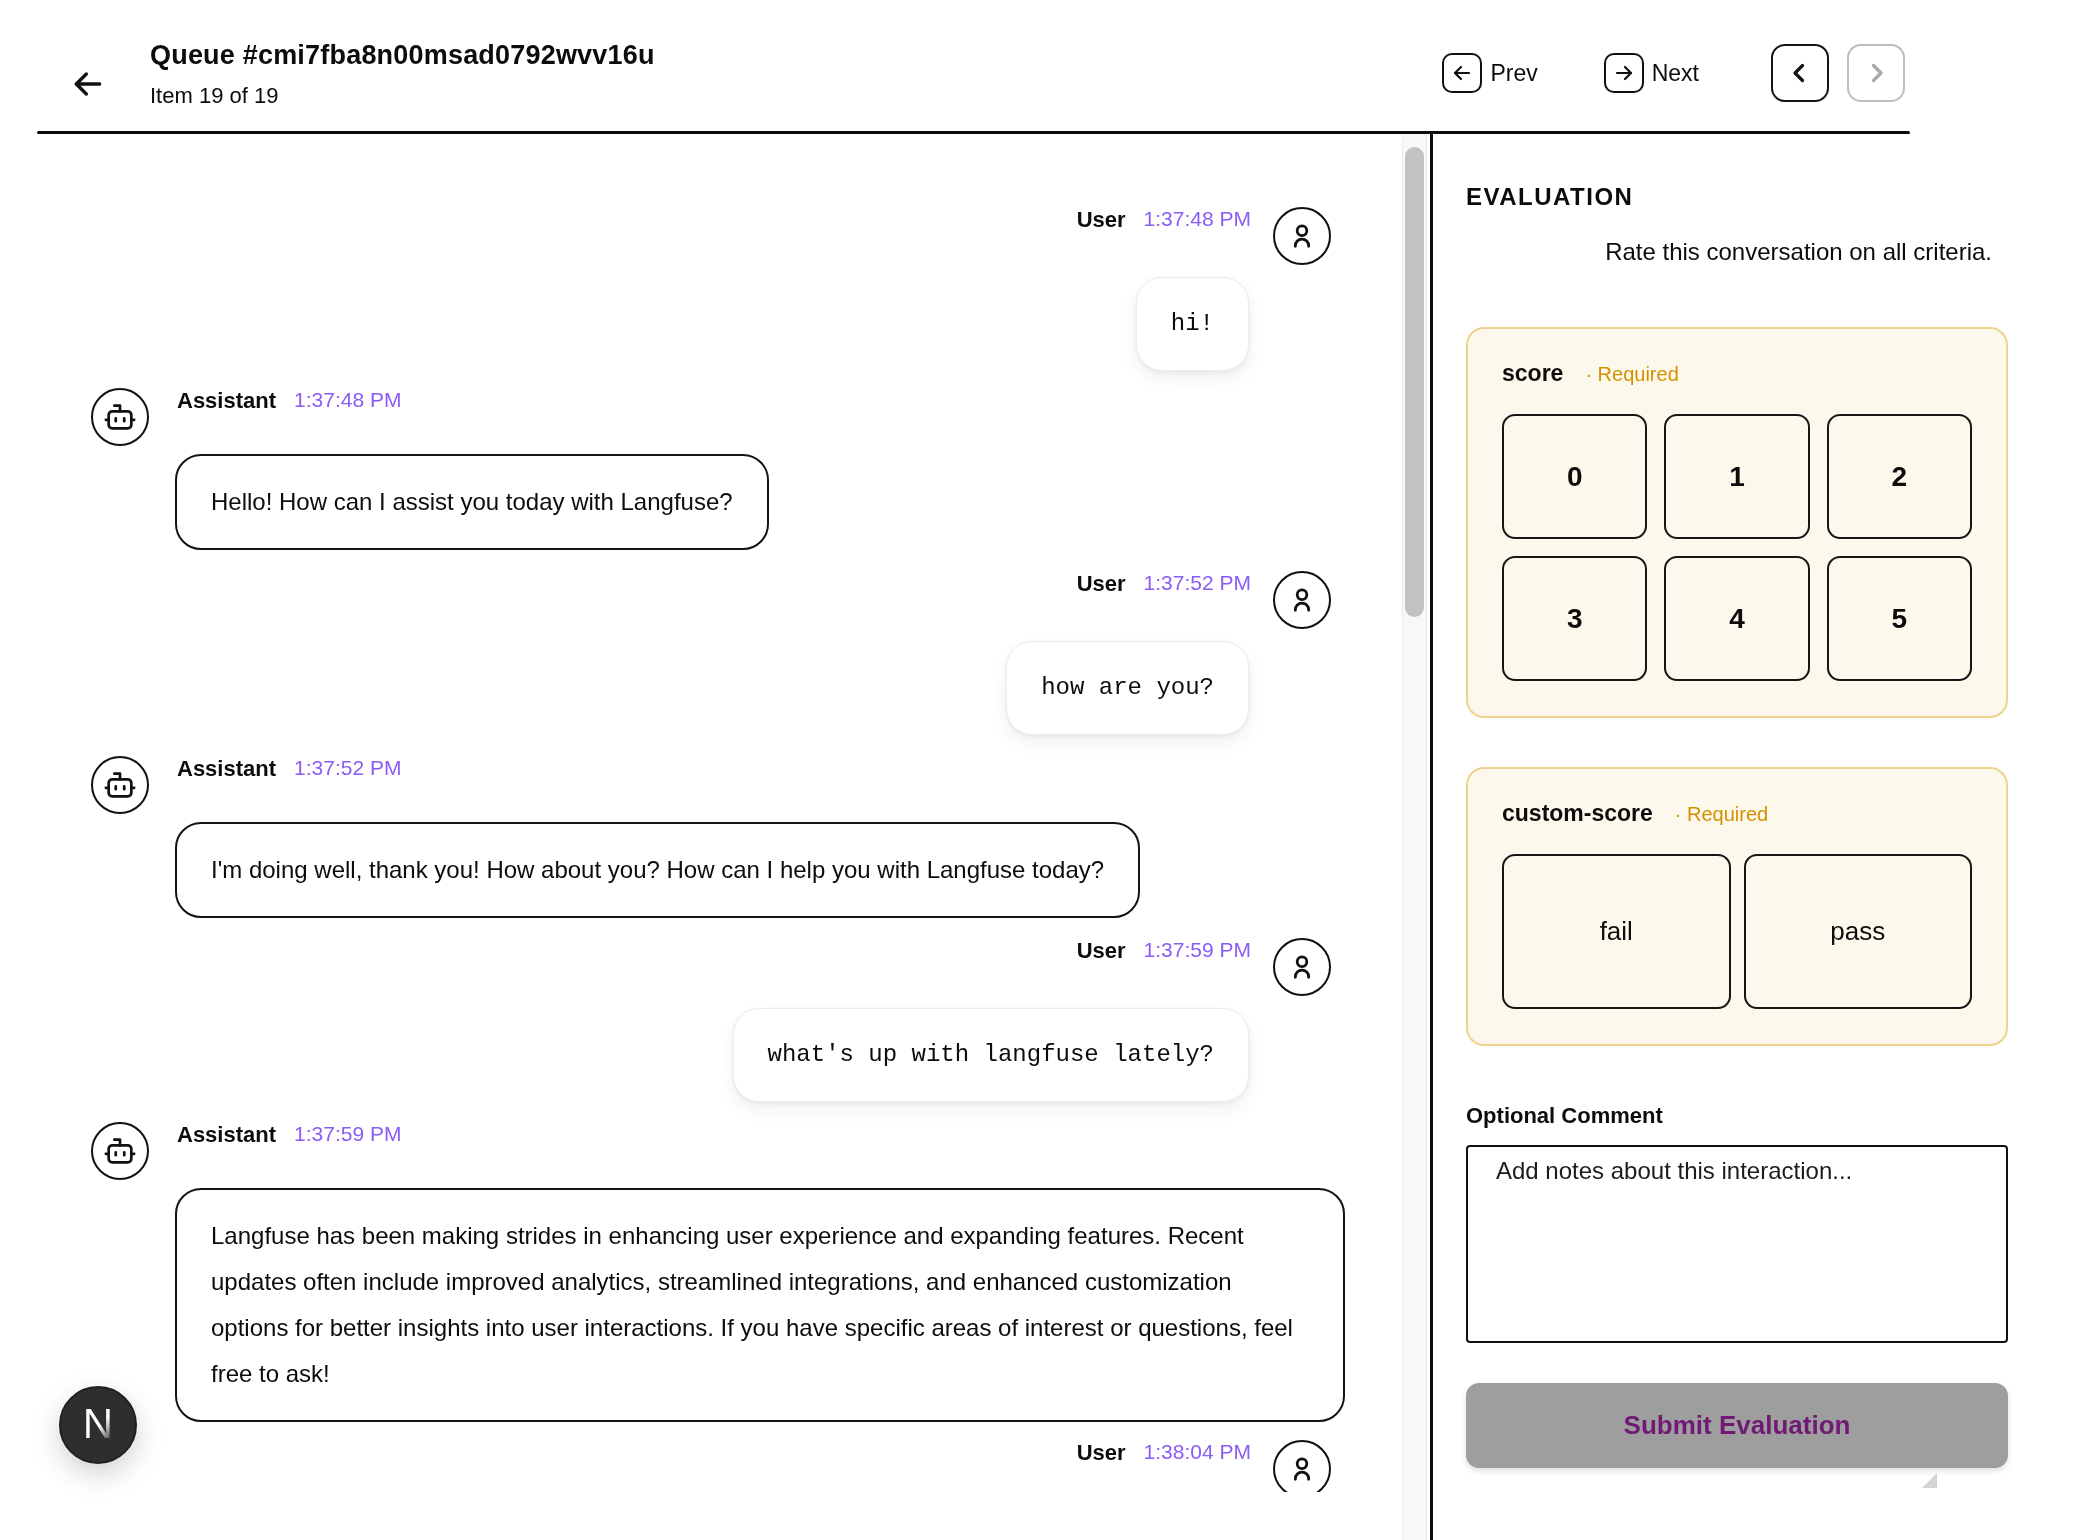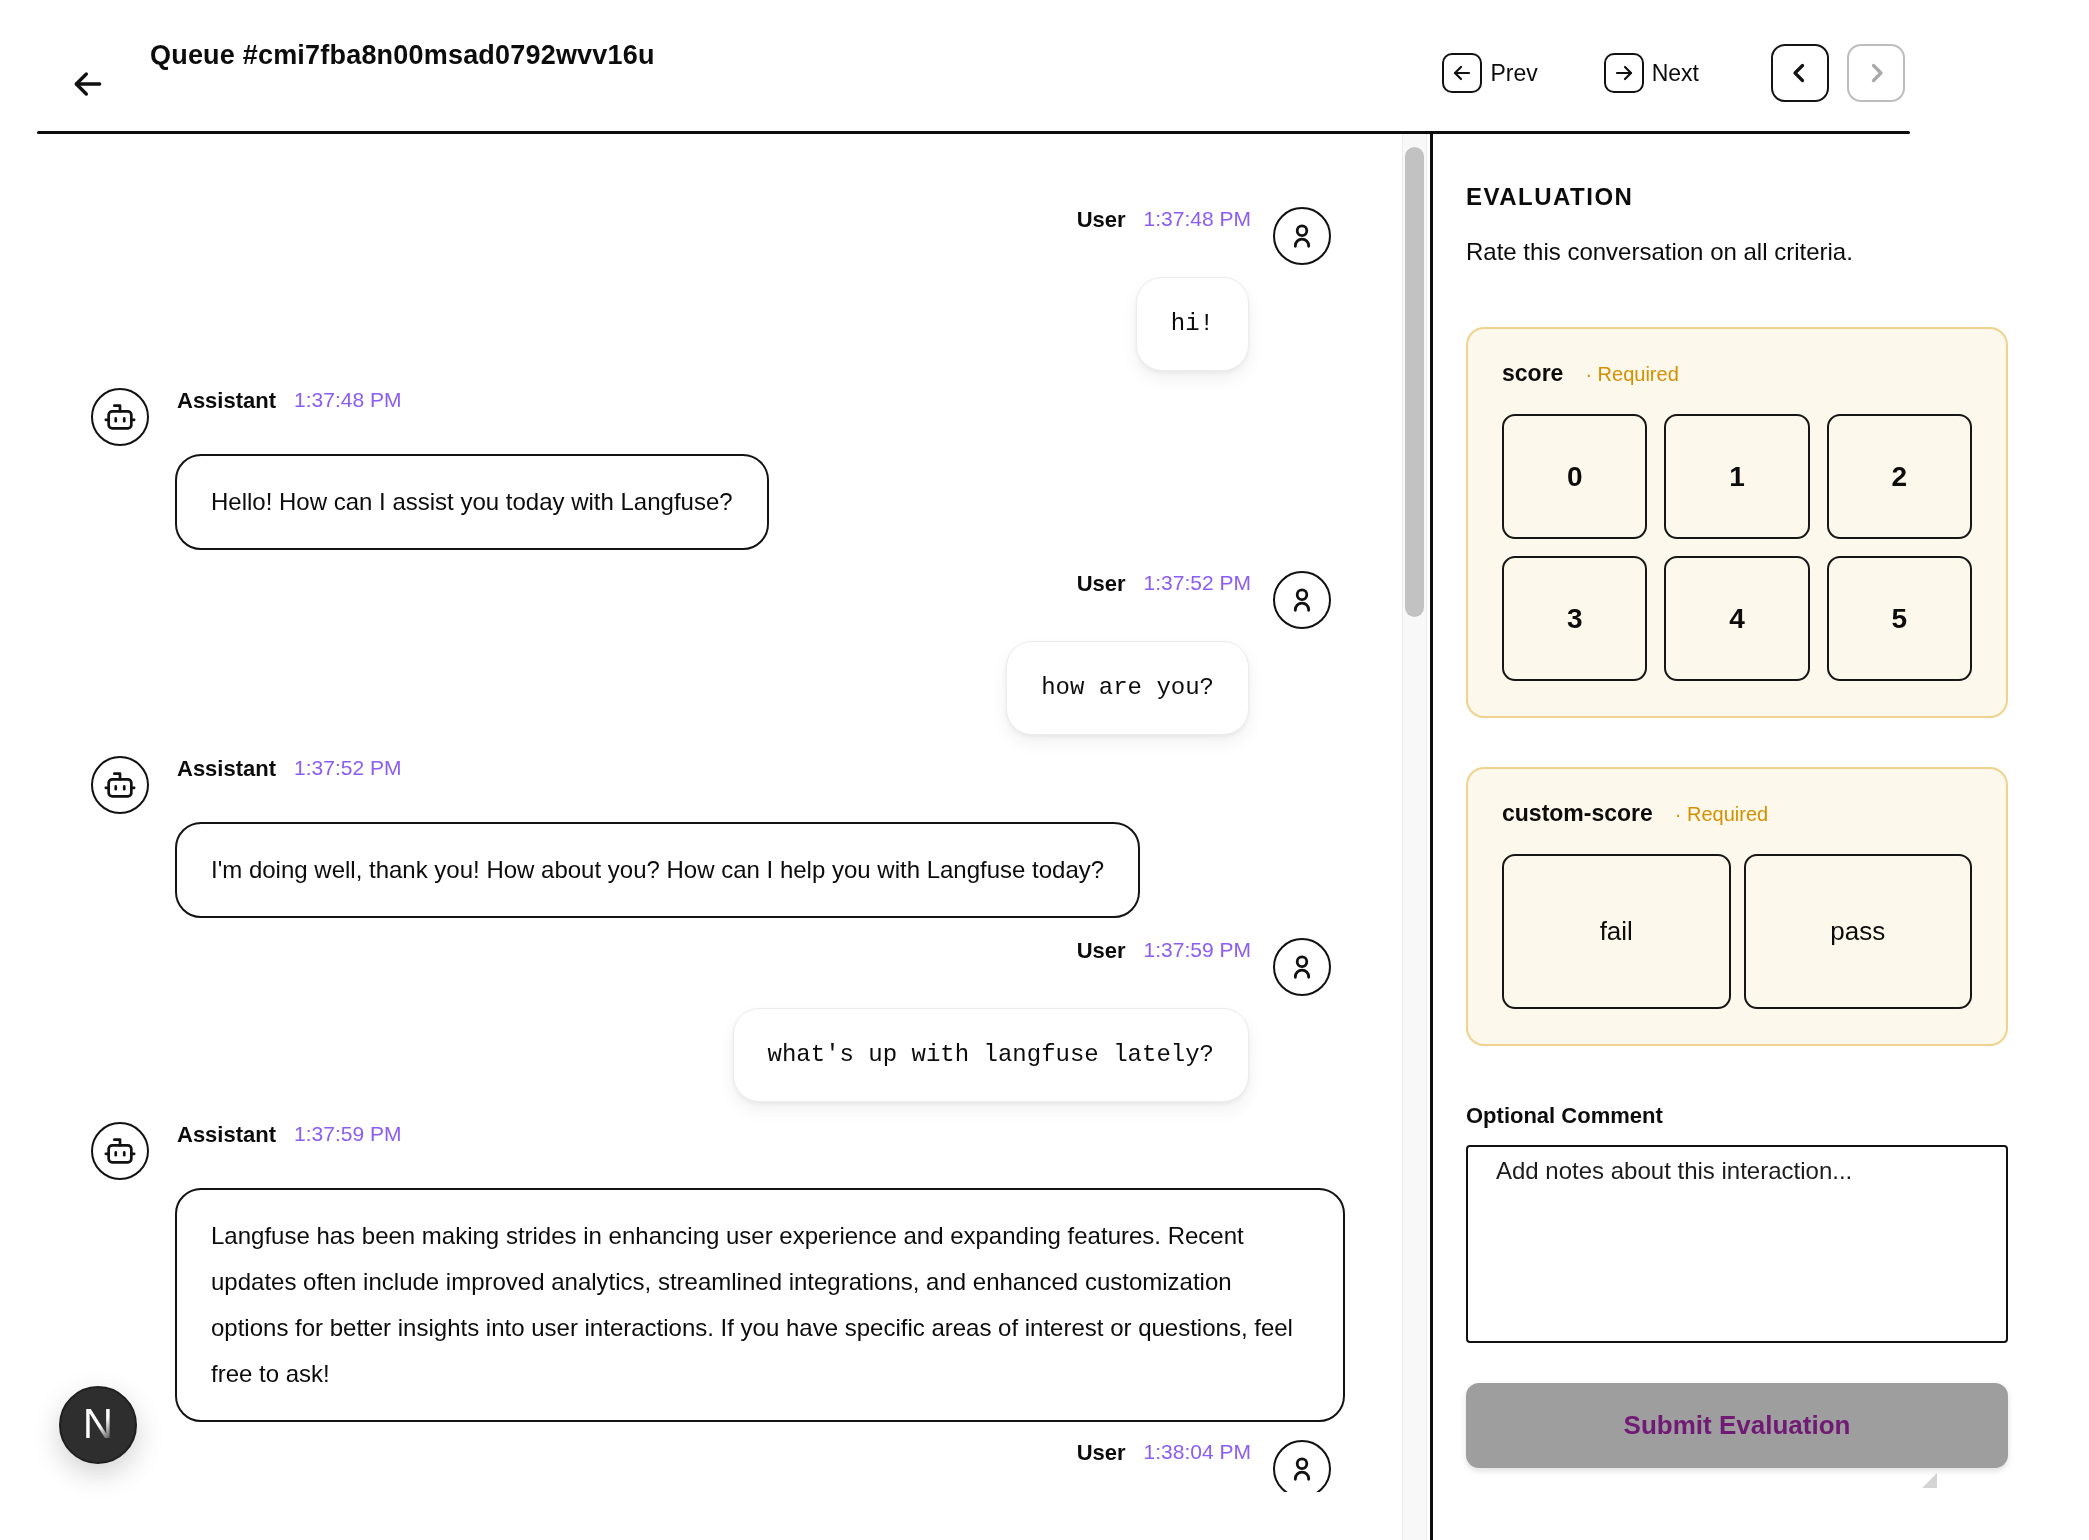--- a/index.html
+++ b/index.html
@@ -39,21 +39,21 @@
   .bubble.user-b{border:1px solid #ececec;box-shadow:0 2px 4px rgba(0,0,0,.05),0 8px 18px rgba(0,0,0,.06);font-family:Liberation Mono, monospace;}
   .bubble.assistant-b{border:2.5px solid #141414;}
 
   .scroll-track{position:absolute;left:1402px;top:134px;bottom:0;width:25px;background:#f8f8f8;border-left:1px solid #ececec;border-right:1px solid #ececec;}
   .scroll-thumb{position:absolute;left:2px;top:13px;width:19px;height:470px;background:#c2c2c2;border-radius:10px;}
   .vdivider{position:absolute;left:1430px;top:134px;bottom:0;width:3px;background:#0d0d0d;}
 
   
   .eval{position:absolute;left:1433px;top:134px;right:0;bottom:0;padding:0 81px 0 33px;background:#fff;}
   .eval-heading{margin:49px 0 0;font-size:24px;font-weight:700;letter-spacing:1.5px;}
-  .eval-desc{margin:27px 0 0;font-size:24px;font-weight:400;}
+  .eval-desc{margin:27px 16px 0;font-size:24px;font-weight:400;text-align:right;}
   .crit-card{margin-top:61px;background:#fcf8eb;border:2px solid #efd28e;border-radius:18px;padding:31px 34px 35px;}
   .crit-card + .crit-card{margin-top:49px;}
   .crit-head{display:flex;align-items:baseline;}
   .crit-name{font-size:23px;font-weight:700;}
   .crit-req{font-size:20px;font-weight:400;color:#d49000;margin-left:22px;}
   .crit-grid{display:grid;gap:17px;margin-top:27px;}
   .crit-grid.cols-3{grid-template-columns:repeat(3,1fr);}
   .crit-grid.cols-2{grid-template-columns:repeat(2,1fr);gap:13px;}
   .opt-btn{height:125px;border:2.5px solid #161616;border-radius:13px;background:#fcf8eb;font-size:28px;font-weight:700;cursor:pointer;color:#0c0c0c;}
   .crit-grid.cols-2 .opt-btn{height:155px;font-weight:500;font-size:26px;}
@@ -76,20 +76,21 @@
 
   <div class="header">
     <button class="back-btn" title="">
       <svg class="icn" width="40" height="40" viewBox="0 0 24 24" fill="none" stroke="#111" stroke-width="2" stroke-linecap="round" stroke-linejoin="round">
           <path d="M19 12H5"></path>
           <path d="m11 18-6-6 6-6"></path>
         </svg>
     </button>
     <div class="titles">
       <div class="title">Queue #cmi7fba8n00msad0792wvv16u</div>
+      <div class="subtitle">Item 19 of 19</div>
     </div>
     <div class="nav">
       <button class="icon-box">
         <svg class="icn" width="24" height="24" viewBox="0 0 24 24" fill="none" stroke="#111" stroke-width="2.2" stroke-linecap="round" stroke-linejoin="round">
             <path d="M19 12H5"></path>
             <path d="m11 18-6-6 6-6"></path>
           </svg>
       </button>
       <span class="nav-label">Prev</span>
       <span class="nav-gap"></span>

